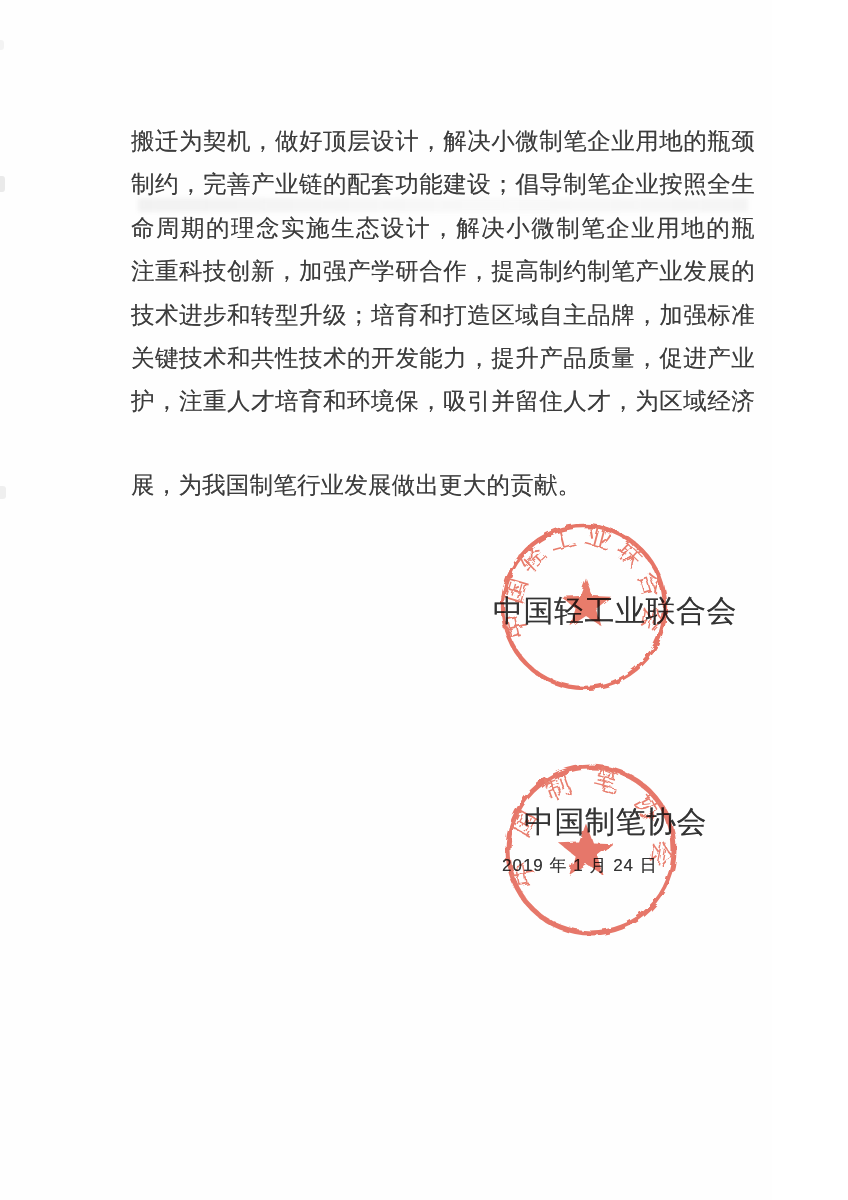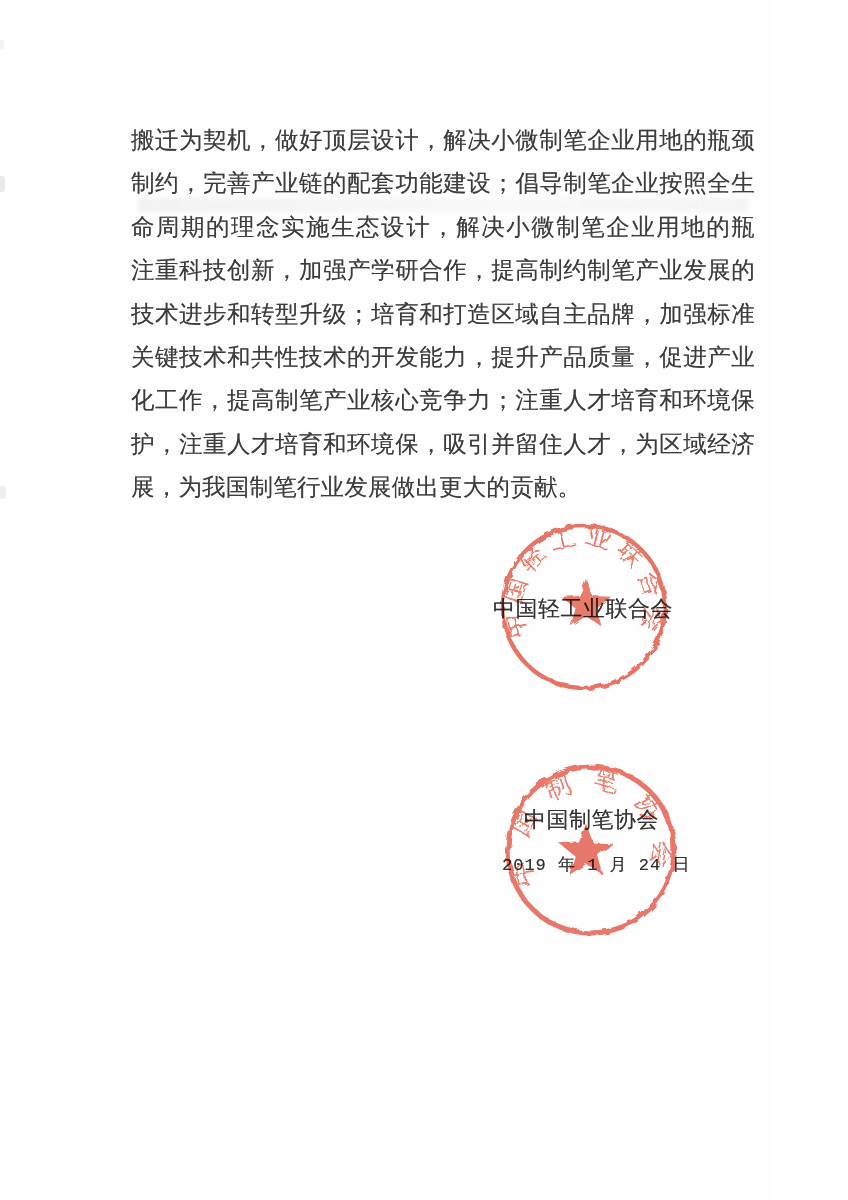--- a/index.html
+++ b/index.html
@@ -3,21 +3,21 @@
 <meta charset="utf-8">
 <style>
   html, body { margin: 0; padding: 0; background: #ffffff; }
 
   .page {
     position: relative;
     width: 772px;
     height: 1200px;
     background: #fefefe;
     overflow: hidden;
-    font-family: Liberation Mono, monospace;
+    font-family: Liberation Sans, sans-serif;
     color: #3c3c3c;
   }
 
   
   .body-text {
     position: absolute;
     left: 131px;
     top: 120px;
     width: 624px;
   }
@@ -29,20 +29,21 @@
     text-align: justify;
     text-align-last: justify;
     text-justify: inter-character;
     white-space: normal;
     overflow: hidden;
     text-shadow: 0 0 0.4px rgba(60,60,60,0.55);
   }
   .body-text .line.last {
     text-align: left;
     text-align-last: left;
+    margin-top: 40px;
   }
 
   
   .ghost-band {
     position: absolute;
     left: 138px;
     top: 198px;
     width: 610px;
     height: 14px;
     background: linear-gradient(90deg, rgba(120,120,120,0.09), rgba(120,120,120,0.04) 60%, rgba(120,120,120,0.07));
@@ -57,21 +58,21 @@
     border-radius: 0 3px 3px 0;
     pointer-events: none;
   }
   .edge-mark.m1 { top: 176px; width: 5px; height: 16px; }
   .edge-mark.m2 { top: 486px; width: 6px; height: 13px; opacity: 0.4; }
   .edge-mark.m3 { top: 40px;  width: 4px; height: 10px; opacity: 0.3; }
 
   
   .sig {
     position: absolute;
-    font-size: 22px;
+    font-size: 30px;
     line-height: 26px;
     color: #333333;
     letter-spacing: 0.5px;
     white-space: nowrap;
     text-shadow: 0 0 0.4px rgba(50,50,50,0.55);
   }
   .sig.sig-1 { left: 493px; top: 598px; }
   .sig.sig-2 { left: 524px; top: 809px; text-align: right; }
   .sig.date  { left: 502px; top: 853px; font-size: 17px; letter-spacing: 1px; }
 
@@ -94,21 +95,20 @@
   <div class="edge-mark m2"></div>
   <div class="ghost-band"></div>
 
   <div class="body-text">
     <div class="line">搬迁为契机，做好顶层设计，解决小微制笔企业用地的瓶颈</div>
     <div class="line">制约，完善产业链的配套功能建设；倡导制笔企业按照全生</div>
     <div class="line">命周期的理念实施生态设计，解决小微制笔企业用地的瓶颈；</div>
     <div class="line">注重科技创新，加强产学研合作，提高制约制笔产业发展的</div>
     <div class="line">技术进步和转型升级；培育和打造区域自主品牌，加强标准</div>
     <div class="line">关键技术和共性技术的开发能力，提升产品质量，促进产业</div>
-    <div class="line">化工作，提高制笔产业核心竞争力；注重人才培育和环境保</div>
     <div class="line">护，注重人才培育和环境保，吸引并留住人才，为区域经济发</div>
     <div class="line last">展，为我国制笔行业发展做出更大的贡献。</div>
   </div>
 
   <div class="sig sig-1">中国轻工业联合会</div>
   <div class="sig sig-2">中国制笔协会</div>
   <div class="sig date">2019 年 1 月 24 日</div>
 
   <svg class="seal seal-1" width="168" height="170" viewBox="-84 -85 168 170">
     <defs>

